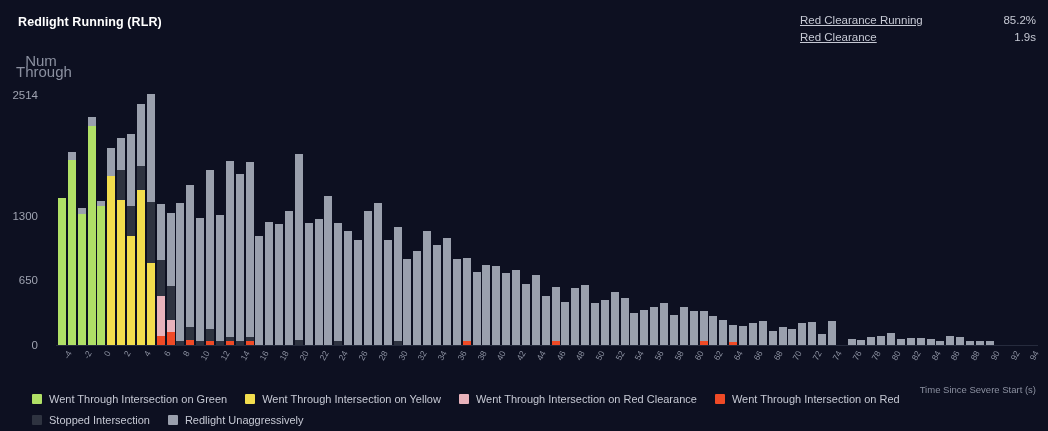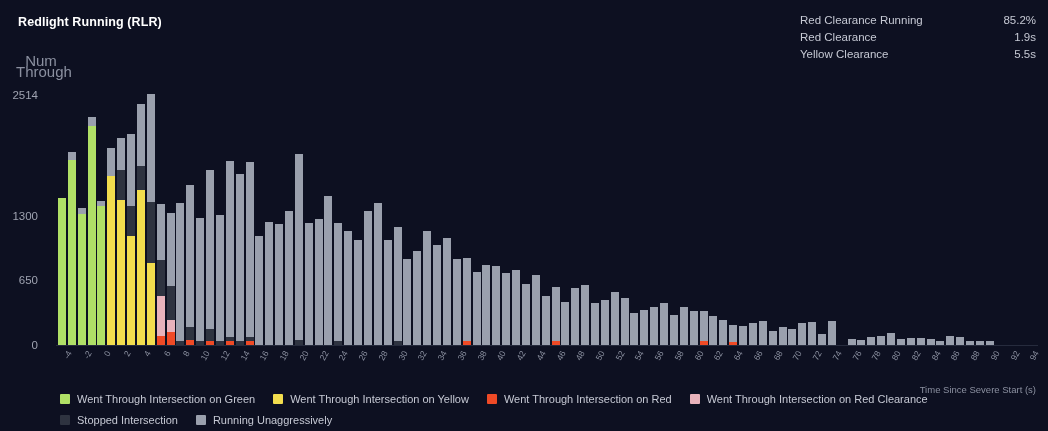--- a/index.html
+++ b/index.html
@@ -36,21 +36,21 @@
     font-size: 11.5px;
     color: #c6c9d4;
   }
   .stat-row {
     display: flex;
     justify-content: space-between;
     align-items: baseline;
     height: 17px;
     line-height: 17px;
   }
-  .stat-label { white-space: nowrap; }
+  .stat-label { white-space: nowrap; text-decoration: underline; }
   .stat-value { white-space: nowrap; }
 
   
   #y-axis-title {
     position: absolute;
     left: 16px;
     top: 55px;
     width: 50px;
     font-size: 15px;
     line-height: 11px;
@@ -113,21 +113,21 @@
     right: 12px;
     top: 384px;
     font-size: 9.5px;
     color: #8b90a0;
     white-space: nowrap;
   }
 
   
   #legend {
     position: absolute;
-    left: 60px;
+    left: 32px;
     top: 388px;
     width: 890px;
   }
   .legend-row {
     display: flex;
     align-items: center;
     height: 21px;
   }
   .legend-item {
     display: flex;
@@ -153,24 +153,20 @@
 <div id="chart-title">Redlight Running (RLR)</div>
 
 <div id="stats-panel">
   <div class="stat-row">
     <span class="stat-label">Red Clearance Running</span>
     <span class="stat-value">85.2%</span>
   </div>
   <div class="stat-row">
     <span class="stat-label">Red Clearance</span>
     <span class="stat-value">1.9s</span>
-  </div>
-  <div class="stat-row">
-    <span class="stat-label">Yellow Clearance</span>
-    <span class="stat-value">5.5s</span>
   </div>
 </div>
 
 <div id="y-axis-title">
   <div>Num</div>
   <div>Through</div>
 </div>
 
 <div id="plot-area">
   <div id="y-ticks">
@@ -566,31 +562,31 @@
   <div class="legend-row" id="legend-row-1">
       <div class="legend-item">
         <span class="legend-swatch" style="background: rgb(176, 224, 102);"></span>
         <span class="legend-label">Went Through Intersection on Green</span>
       </div>
       <div class="legend-item">
         <span class="legend-swatch" style="background: rgb(242, 221, 78);"></span>
         <span class="legend-label">Went Through Intersection on Yellow</span>
       </div>
       <div class="legend-item">
+        <span class="legend-swatch" style="background: rgb(232, 178, 187);"></span>
+        <span class="legend-label">Went Through Intersection on Red Clearance</span>
+      </div>
+      <div class="legend-item">
         <span class="legend-swatch" style="background: rgb(239, 74, 38);"></span>
         <span class="legend-label">Went Through Intersection on Red</span>
-      </div>
-      <div class="legend-item">
-        <span class="legend-swatch" style="background: rgb(232, 178, 187);"></span>
-        <span class="legend-label">Went Through Intersection on Red Clearance</span>
       </div>
     </div>
   <div class="legend-row" id="legend-row-2">
       <div class="legend-item">
         <span class="legend-swatch" style="background: rgb(46, 51, 64);"></span>
         <span class="legend-label">Stopped Intersection</span>
       </div>
       <div class="legend-item">
         <span class="legend-swatch" style="background: rgb(154, 160, 173);"></span>
-        <span class="legend-label">Running Unaggressively</span>
+        <span class="legend-label">Redlight Unaggressively</span>
       </div>
     </div>
 </div>
 
 </body></html>

